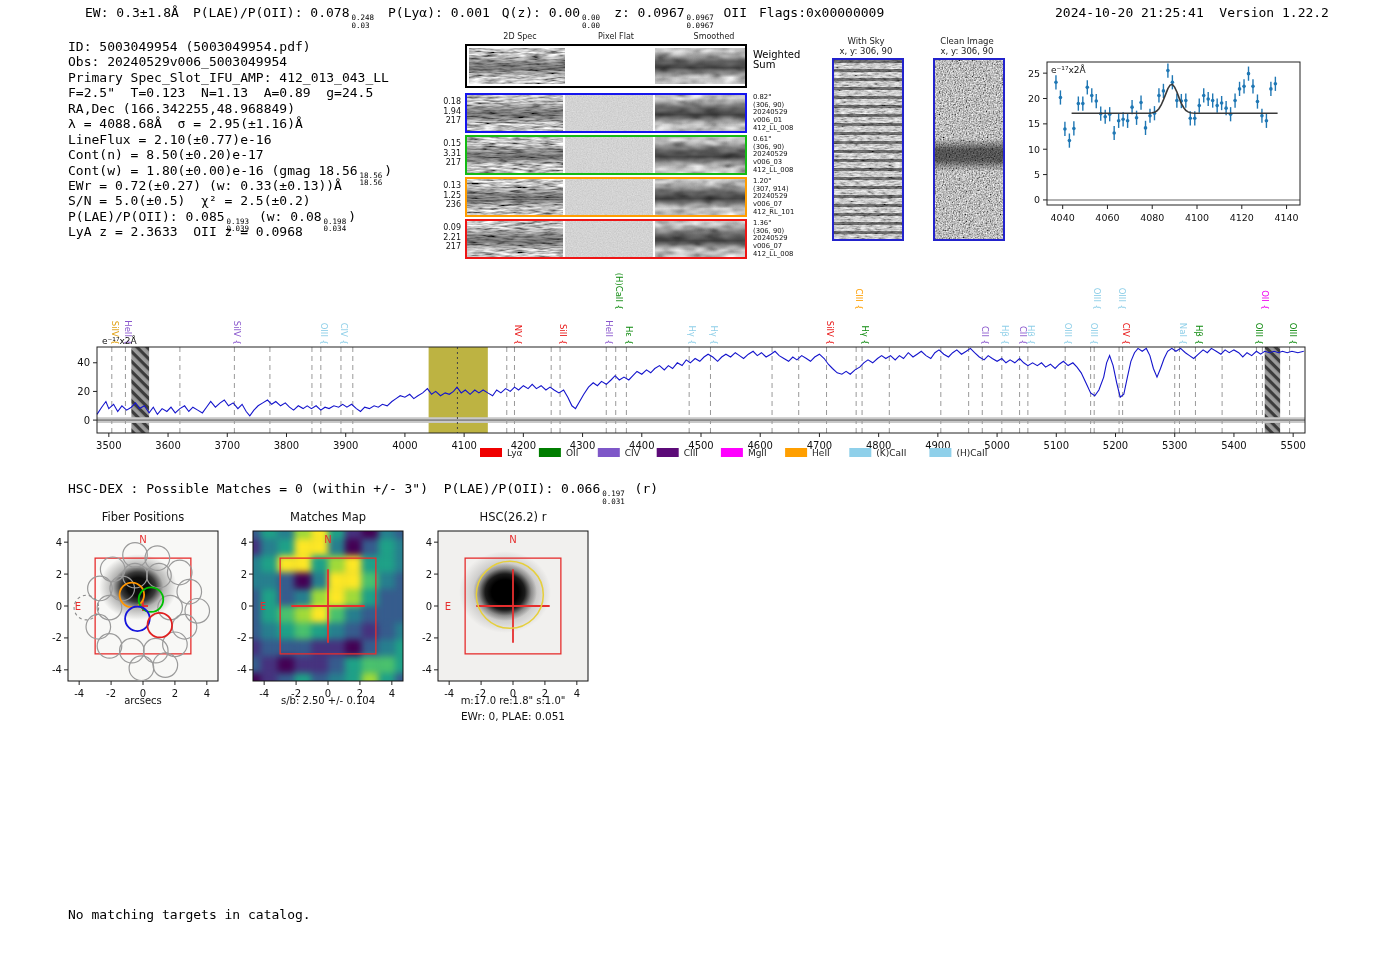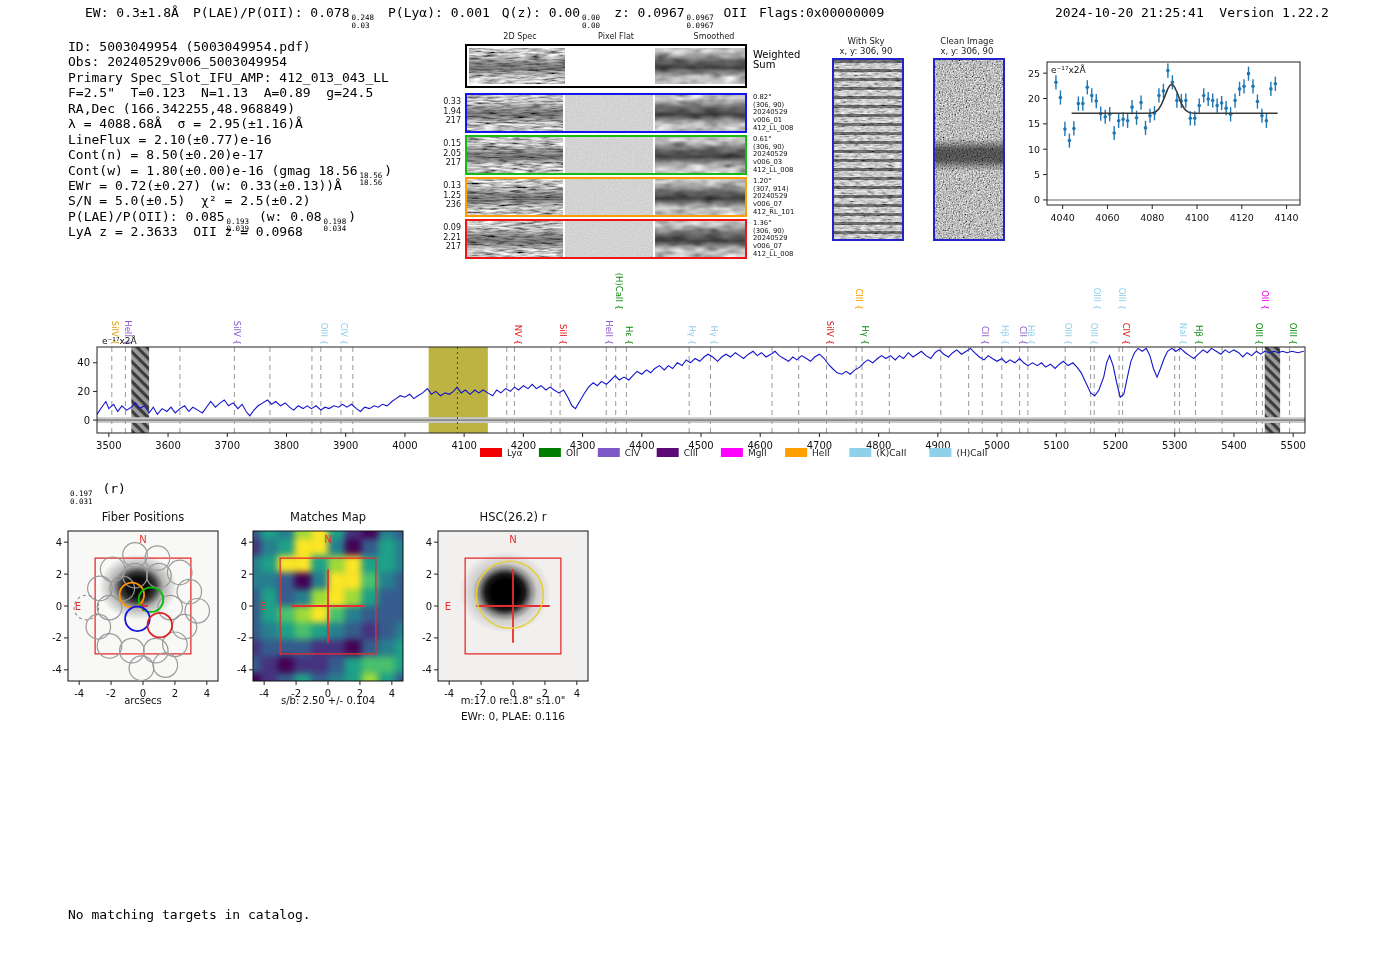--- a/index.html
+++ b/index.html
@@ -133,21 +133,21 @@
                 <feFuncA type="linear" slope="0" intercept="1"></feFuncA>
               </feComponentTransfer>
             </filter>
           </defs>
           <rect width="90" height="36" filter="url(#nz5)"></rect>
         </svg>
         <div class="ovl band-mid"></div>
       </div>
     </div>
     <div class="cut-leftlab" style="left: 0px; top: 67px;">
-      <div>0.33</div>
+      <div>0.18</div>
       <div>1.94</div>
       <div>217</div>
     </div>
     <div class="cut-rightlab" style="left: 313px; top: 64px;">
       <div>0.82"</div>
       <div>(306, 90)</div>
       <div>20240529</div>
       <div>v006_01</div>
       <div>412_LL_008</div>
     </div>
@@ -202,21 +202,21 @@
               </feComponentTransfer>
             </filter>
           </defs>
           <rect width="90" height="36" filter="url(#nz8)"></rect>
         </svg>
         <div class="ovl band-mid"></div>
       </div>
     </div>
     <div class="cut-leftlab" style="left: 0px; top: 109px;">
       <div>0.15</div>
-      <div>2.05</div>
+      <div>3.31</div>
       <div>217</div>
     </div>
     <div class="cut-rightlab" style="left: 313px; top: 106px;">
       <div>0.61"</div>
       <div>(306, 90)</div>
       <div>20240529</div>
       <div>v006_03</div>
       <div>412_LL_008</div>
     </div>
     <div style="position: absolute; left: 25px; top: 147px; width: 282px; height: 40px; border: 2px solid rgb(255, 157, 0); box-sizing: border-box; background: rgb(255, 255, 255);">
@@ -675,21 +675,21 @@
       <text x="687.9" y="198" font-size="9px" fill="#222">MgII</text>
       <rect x="725.1" y="190" width="22" height="9" fill="#ff9f00"></rect>
       <text x="752.1" y="198" font-size="9px" fill="#222">HeII</text>
       <rect x="789.3000000000001" y="190" width="22" height="9" fill="#8fd0ea"></rect>
       <text x="816.3000000000001" y="198" font-size="9px" fill="#222">(K)CaII</text>
       <rect x="869.4000000000001" y="190" width="22" height="9" fill="#8fd0ea"></rect>
       <text x="896.4000000000001" y="198" font-size="9px" fill="#222">(H)CaII</text>
       <text x="42" y="86" font-size="9px" fill="#111">e⁻¹⁷x2Å</text>
     </svg></div>
 
-<div id="hscdex-line" class="mono abs" style="left:68px;top:481px;"><span class="frac"><span>0.197</span><span>0.031</span></span><span> (r)</span></div>
+<div id="hscdex-line" class="mono abs" style="left:68px;top:481px;"><span>HSC-DEX : Possible Matches = 0 (within +/- 3")  P(LAE)/P(OII): 0.066</span><span class="frac"><span>0.197</span><span>0.031</span></span><span> (r)</span></div>
 
 <div id="fiber-panel" class="abs" style="left:38px;top:506px;width:210px;height:232px;">
   <div class="panel-title">Fiber Positions</div>
   <div class="panel-xlabel">arcsecs</div>
 <div class="plotbg" style="left: 30px; top: 25px; width: 150px; height: 150px; background: rgb(248, 248, 246);">
       <div class="blob" style="left: 31.2108px; top: 22.8495px; width: 78px; height: 66px; background: radial-gradient(closest-side, rgba(5, 5, 5, 0.97) 0%, rgba(5, 5, 5, 0.97) 28%, rgba(10, 10, 10, 0.8) 45%, rgba(40, 40, 40, 0.33) 65%, rgba(0, 0, 0, 0) 100%);"></div>
     </div>
     <svg width="210" height="232" style="position:absolute;left:0;top:0;">
       <rect x="30" y="25" width="150" height="150" fill="none" stroke="#111" stroke-width="1"></rect>
       <line x1="41.170212765957444" x2="41.170212765957444" y1="175" y2="179" stroke="#222"></line>
@@ -876,21 +876,21 @@
       <text x="105" y="37" text-anchor="middle" font-size="10px" fill="#e62e2e">N</text>
       <text x="40" y="103.5" text-anchor="middle" font-size="10px" fill="#e62e2e">E</text>
       <rect x="57.12765957446808" y="52.12765957446808" width="95.74468085106382" height="95.74468085106382" fill="none" stroke="#e62e2e" stroke-width="1.3"></rect>
       <line x1="105" x2="105" y1="63.297872340425535" y2="136.70212765957444" stroke="#e62e2e" stroke-width="1.8"></line>
       <line x1="68.29787234042553" x2="141.70212765957444" y1="100" y2="100" stroke="#e62e2e" stroke-width="1.8"></line>
     </svg>
   </div>
 <div id="hsc-panel" class="abs" style="left:408px;top:506px;width:210px;height:232px;">
   <div class="panel-title">HSC(26.2) r</div>
   <div class="panel-xlabel">m:17.0  re:1.8"  s:1.0"</div>
-  <div class="panel-cap2">EWr: 0, PLAE: 0.116</div>
+  <div class="panel-cap2">EWr: 0, PLAE: 0.051</div>
 <div class="plotbg" style="left: 30px; top: 25px; width: 150px; height: 150px; background: rgb(241, 240, 238);">
       <div class="blob" style="left: 21.0194px; top: 19.6366px; width: 92px; height: 82px; background: radial-gradient(closest-side, rgba(60, 60, 60, 0.55) 0%, rgba(90, 90, 90, 0.35) 55%, rgba(0, 0, 0, 0) 100%);"></div>
       <div class="blob" style="left: 35.0194px; top: 31.6366px; width: 64px; height: 58px; background: radial-gradient(closest-side, rgb(0, 0, 0) 0%, rgb(0, 0, 0) 42%, rgba(0, 0, 0, 0.85) 62%, rgba(20, 20, 20, 0.3) 82%, rgba(0, 0, 0, 0) 100%);"></div>
     </div>
     <svg width="210" height="232" style="position:absolute;left:0;top:0;">
       <rect x="30" y="25" width="150" height="150" fill="none" stroke="#111" stroke-width="1"></rect>
       <line x1="41.170212765957444" x2="41.170212765957444" y1="175" y2="179" stroke="#222"></line>
       <text x="41.170212765957444" y="191" text-anchor="middle" font-size="10px" fill="#111">-4</text>
       <line x1="26" x2="30" y1="163.82978723404253" y2="163.82978723404253" stroke="#222"></line>
       <text x="24" y="167.32978723404253" text-anchor="end" font-size="10px" fill="#111">-4</text>

